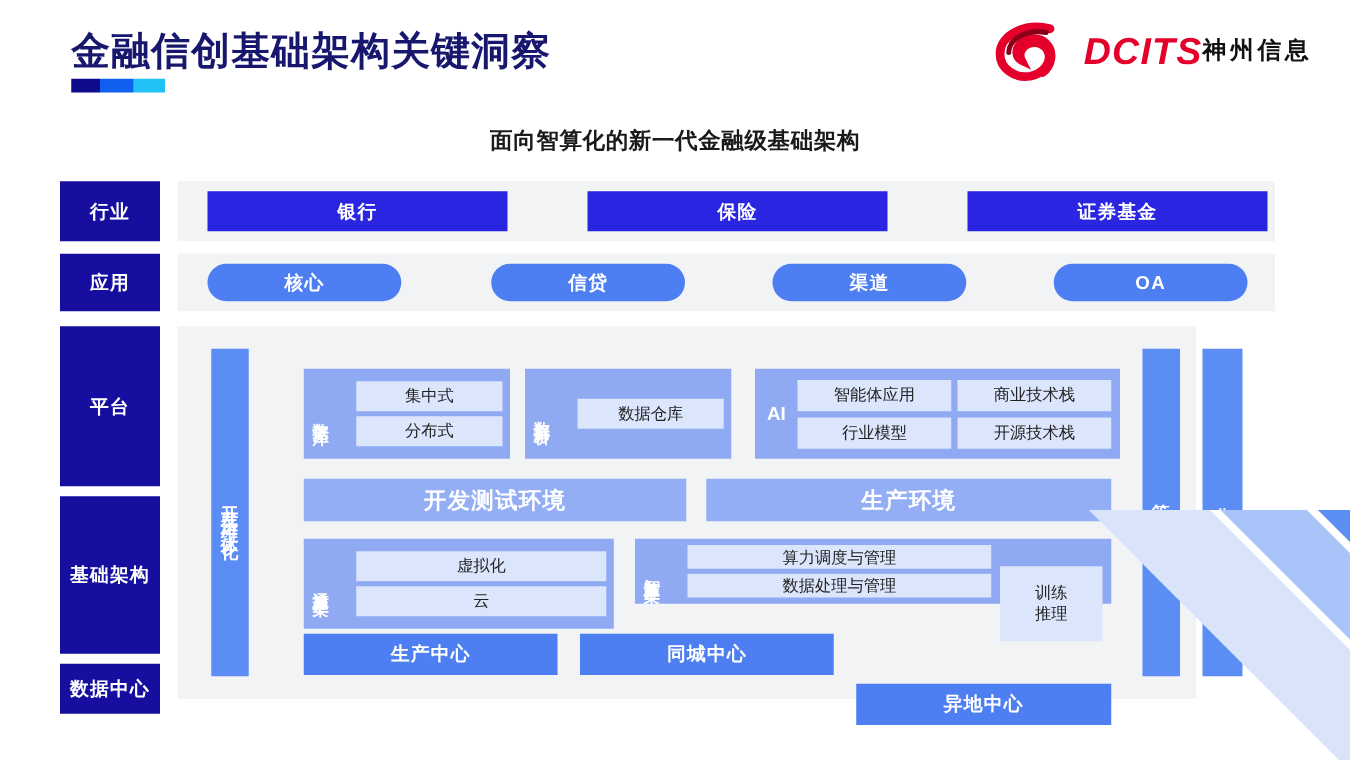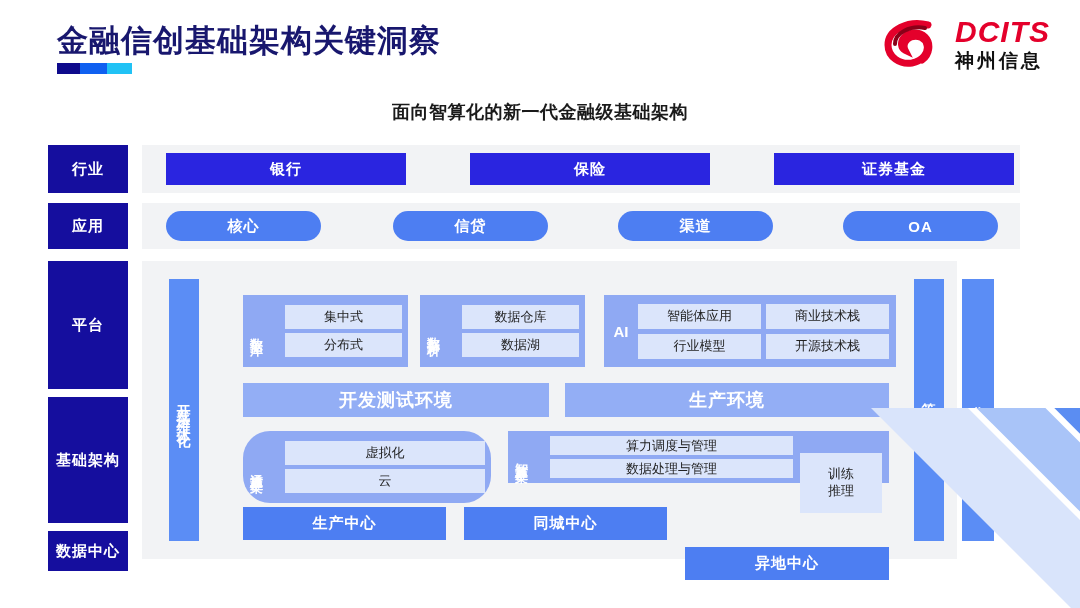--- a/index.html
+++ b/index.html
@@ -24,21 +24,21 @@
   .hdr{position:absolute;left:0;top:0;width:1080px;height:92px;}
   .title{position:absolute;left:57px;top:20px;font-size:31px;font-weight:bold;color:#18176e;letter-spacing:1px;white-space:nowrap;}
   .ubar{position:absolute;left:57px;top:63px;width:75px;height:11px;display:flex;}
   .ubar span{display:block;height:100%;}
   .ub1{width:30%;background:#0e0a8c;}
   .ub2{width:36%;background:#1060f0;}
   .ub3{width:34%;background:#21c2f5;}
 
   .logo{position:absolute;right:30px;top:17px;display:flex;align-items:center;gap:7px;}
   .logo-mark{width:52px;height:50px;position:relative;flex:0 0 auto;}
-  .logo-txt{display:flex;flex-direction:column;line-height:1;margin-left:12px;}
+  .logo-txt{display:flex;flex-direction:row;line-height:1;margin-left:12px;}
   .logo-en{font-size:30px;font-weight:bold;font-style:italic;color:#e4002b;letter-spacing:1px;}
   .logo-cn{font-size:19px;font-weight:bold;color:#111;letter-spacing:3px;margin-top:4px;}
 
   .subtitle{position:absolute;left:0;top:100px;width:1080px;text-align:center;font-size:18px;font-weight:bold;color:#1a1a1a;letter-spacing:.5px;}
 
   
   .rowlabel{
     background:#150e9e;color:#fff;display:flex;align-items:center;justify-content:center;
     font-size:15px;font-weight:bold;letter-spacing:1px;position:absolute;
   }
@@ -144,38 +144,37 @@
       <div class="group-body">
         <div class="subchip">集中式</div>
         <div class="subchip">分布式</div>
       </div>
     </div>
 
     <div class="group" style="left:278px;top:34px;width:165px;height:72px;">
       <div class="group-lbl">数据分析</div>
       <div class="group-body">
         <div class="subchip">数据仓库</div>
-        <div class="subchip">数据湖</div>
       </div>
     </div>
 
     <div class="aibox" style="left:462px;top:34px;width:285px;height:72px;">
       <div class="ai-lbl">AI</div>
       <div class="ai-grid">
         <div class="subchip">智能体应用</div>
         <div class="subchip">商业技术栈</div>
         <div class="subchip">行业模型</div>
         <div class="subchip">开源技术栈</div>
       </div>
     </div>
 
     <div class="bandbar" style="left:101px;top:122px;width:306px;height:34px;">开发测试环境</div>
     <div class="bandbar" style="left:423px;top:122px;width:324px;height:34px;">生产环境</div>
 
-    <div class="group" style="left:101px;top:170px;width:248px;height:72px;border-radius:27px;">
+    <div class="group" style="left:101px;top:170px;width:248px;height:72px;">
       <div class="group-lbl">通算框架</div>
       <div class="group-body">
         <div class="subchip">虚拟化</div>
         <div class="subchip">云</div>
       </div>
     </div>
 
     <div class="group" style="left:366px;top:170px;width:381px;height:52px;">
       <div class="group-lbl">智算框架</div>
       <div class="group-body" style="padding-right:96px;">

